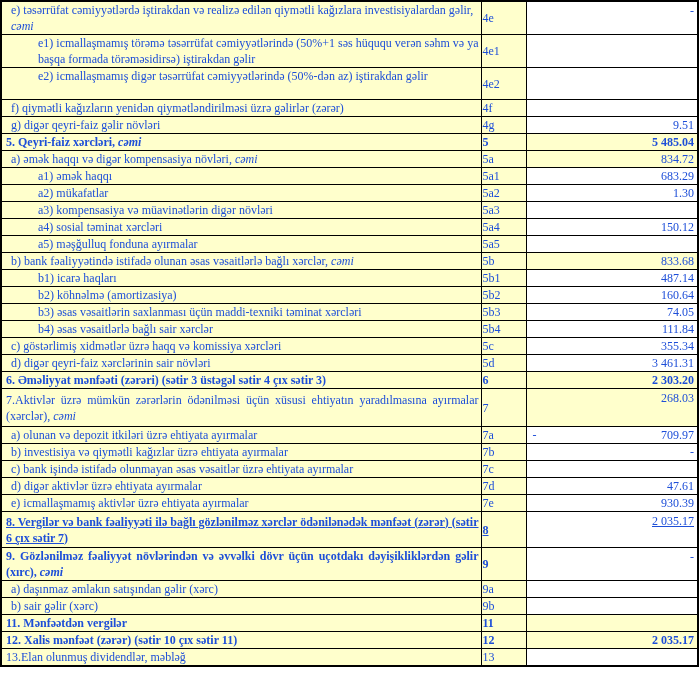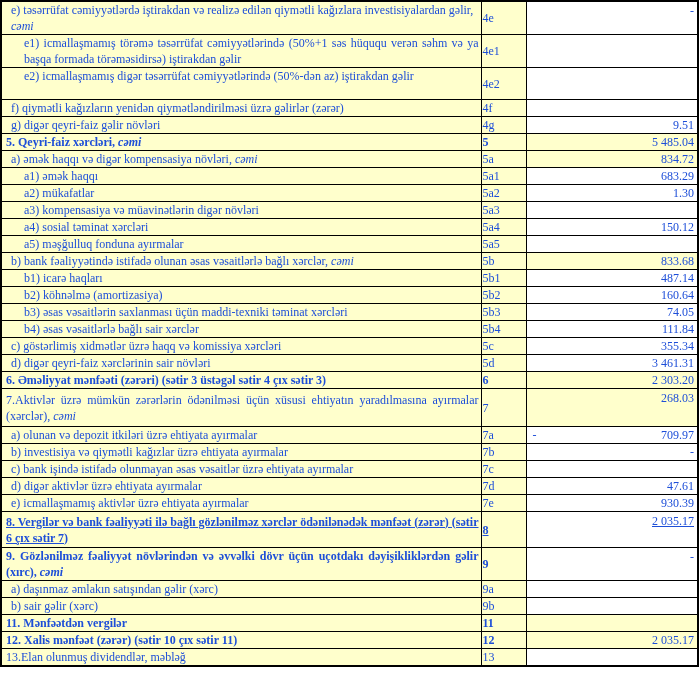--- a/index.html
+++ b/index.html
@@ -14,32 +14,32 @@
     line-height: 16px;
   }
   table.report { border: 2px solid #000; }
   td { border: 1px solid #000; background: #FFFFCC; vertical-align: middle; overflow: hidden; }
   col.c-label { width: 480px; }
   col.c-code  { width: 45px;  }
   col.c-value { width: 172px; }
 
   td.lbl { padding: 0 2px 0 4px; }
   td.lbl.i1 { padding-left: 9px; }
-  td.lbl.i2 { padding-left: 22px; }
+  td.lbl.i2 { padding-left: 36px; }
   td.lbl.just { text-align: justify; }
   td.lbl.lt { vertical-align: top; }
 
   td.code { text-align: left; padding: 0 1px; }
 
   td.val { background: #FFFFFF; text-align: right; padding: 0 3px; }
   td.val.y { background: #FFFFCC; }
   td.val.vt { vertical-align: top; padding-top: 1px; }
 
   tr.b td.lbl, tr.b td.code { font-weight: bold; }
-  td.val.vb { font-weight: normal; }
+  td.val.vb { font-weight: bold; }
 
   tr.h16 { height: 16px; }
   tr.h30 { height: 30px; }
   tr.h32 { height: 32px; }
   tr.h33 { height: 33px; }
   tr.h36 { height: 36px; text-decoration: underline; }
   tr.h38 { height: 38px; }
 
   .pfx { float: left; padding-left: 3px; }
   i { font-style: italic; }

